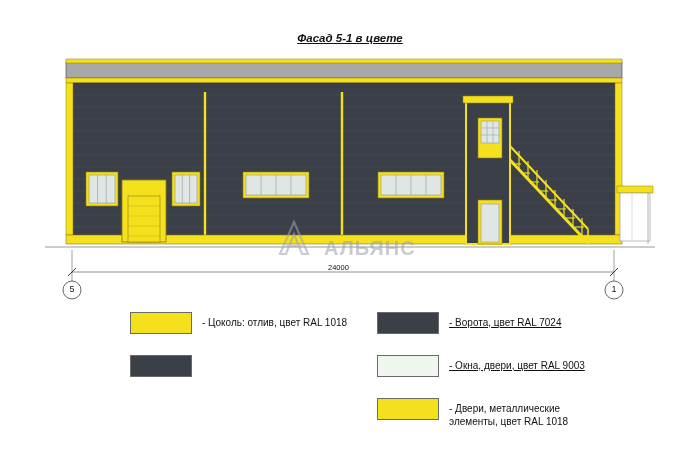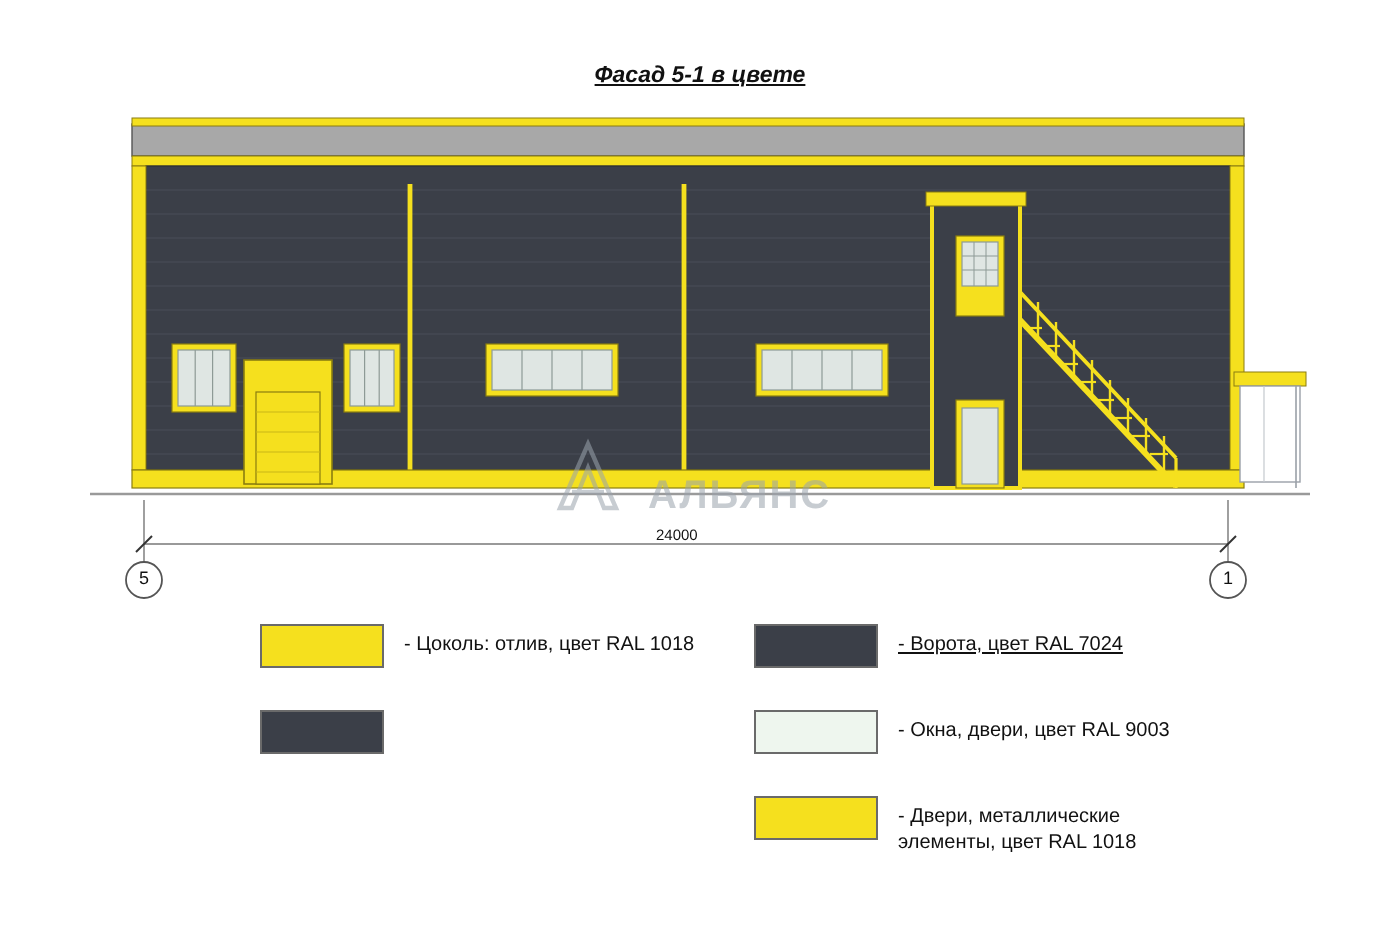--- a/index.html
+++ b/index.html
@@ -284,21 +284,21 @@
       </div>
     </div>
 
     <div class="legend-col right">
       <div class="legend-row">
         <div class="swatch" style="background:#3b3f48;"></div>
         <div class="legend-label" style="white-space: pre-line; text-decoration: underline;">- Ворота, цвет RAL 7024</div>
       </div>
       <div class="legend-row">
         <div class="swatch" style="background:#eef6ee;"></div>
-        <div class="legend-label" style="white-space: pre-line;">- Окна, двери, цвет RAL 9003</div>
+        <div class="legend-label" style="white-space: pre-line; text-decoration: underline;">- Окна, двери, цвет RAL 9003</div>
       </div>
       <div class="legend-row">
         <div class="swatch" style="background:#f5e01e;"></div>
         <div class="legend-label" style="white-space: pre-line; margin-top: 13px;">- Двери, металлические
 элементы, цвет RAL 1018</div>
       </div>
     </div>
 
   </div>
 

